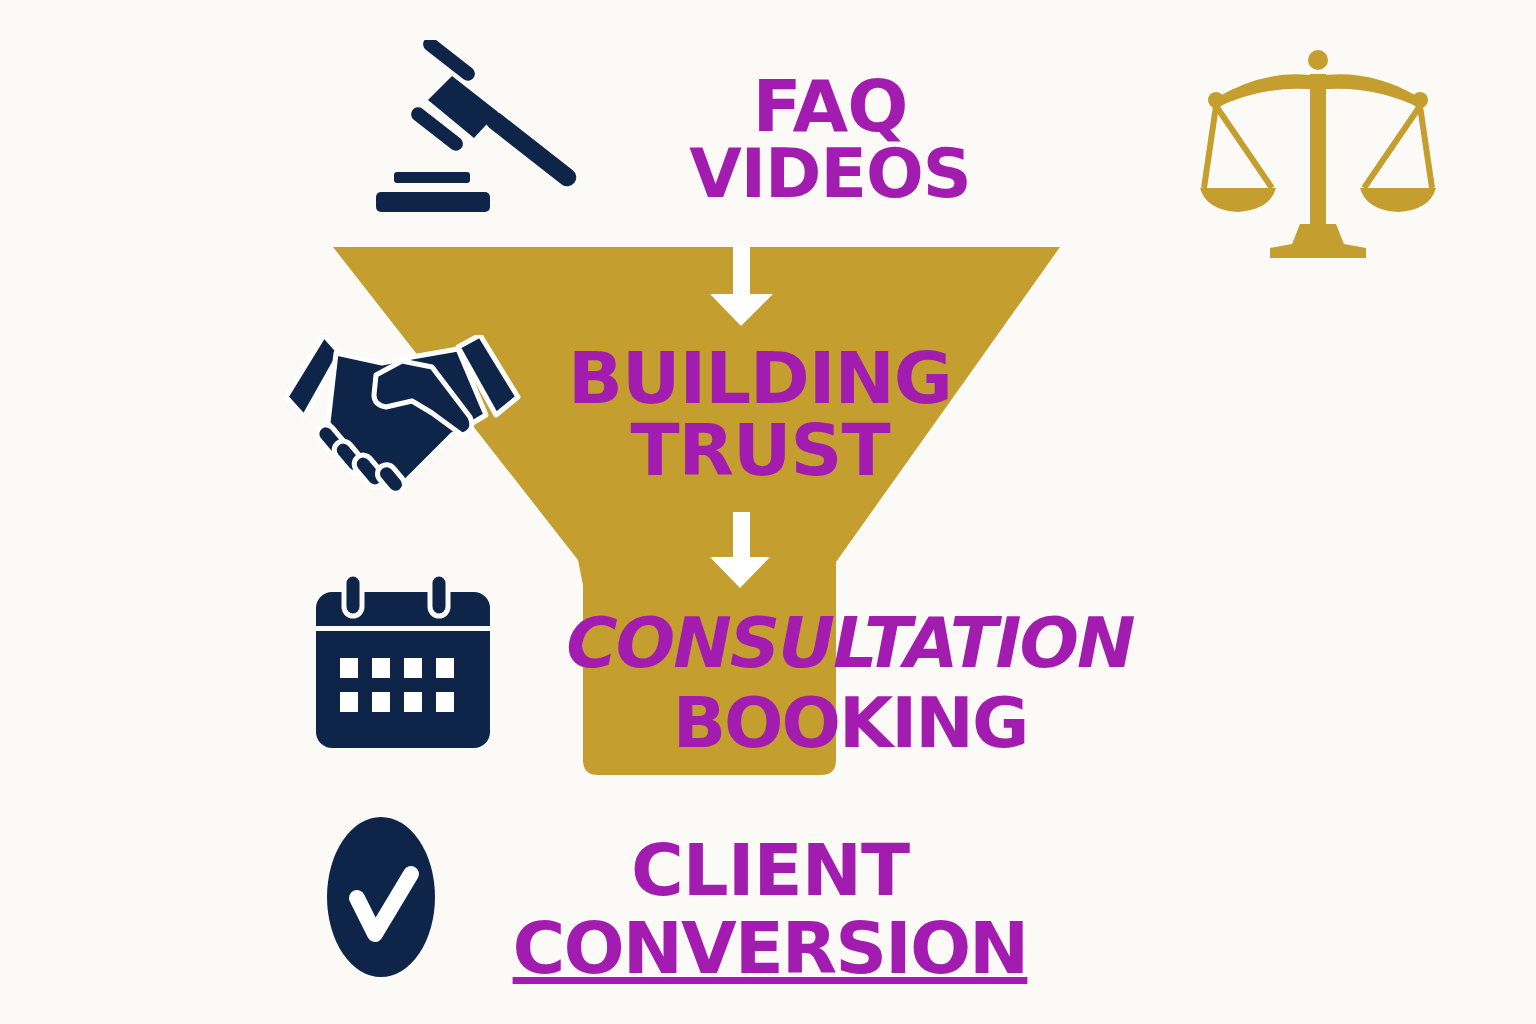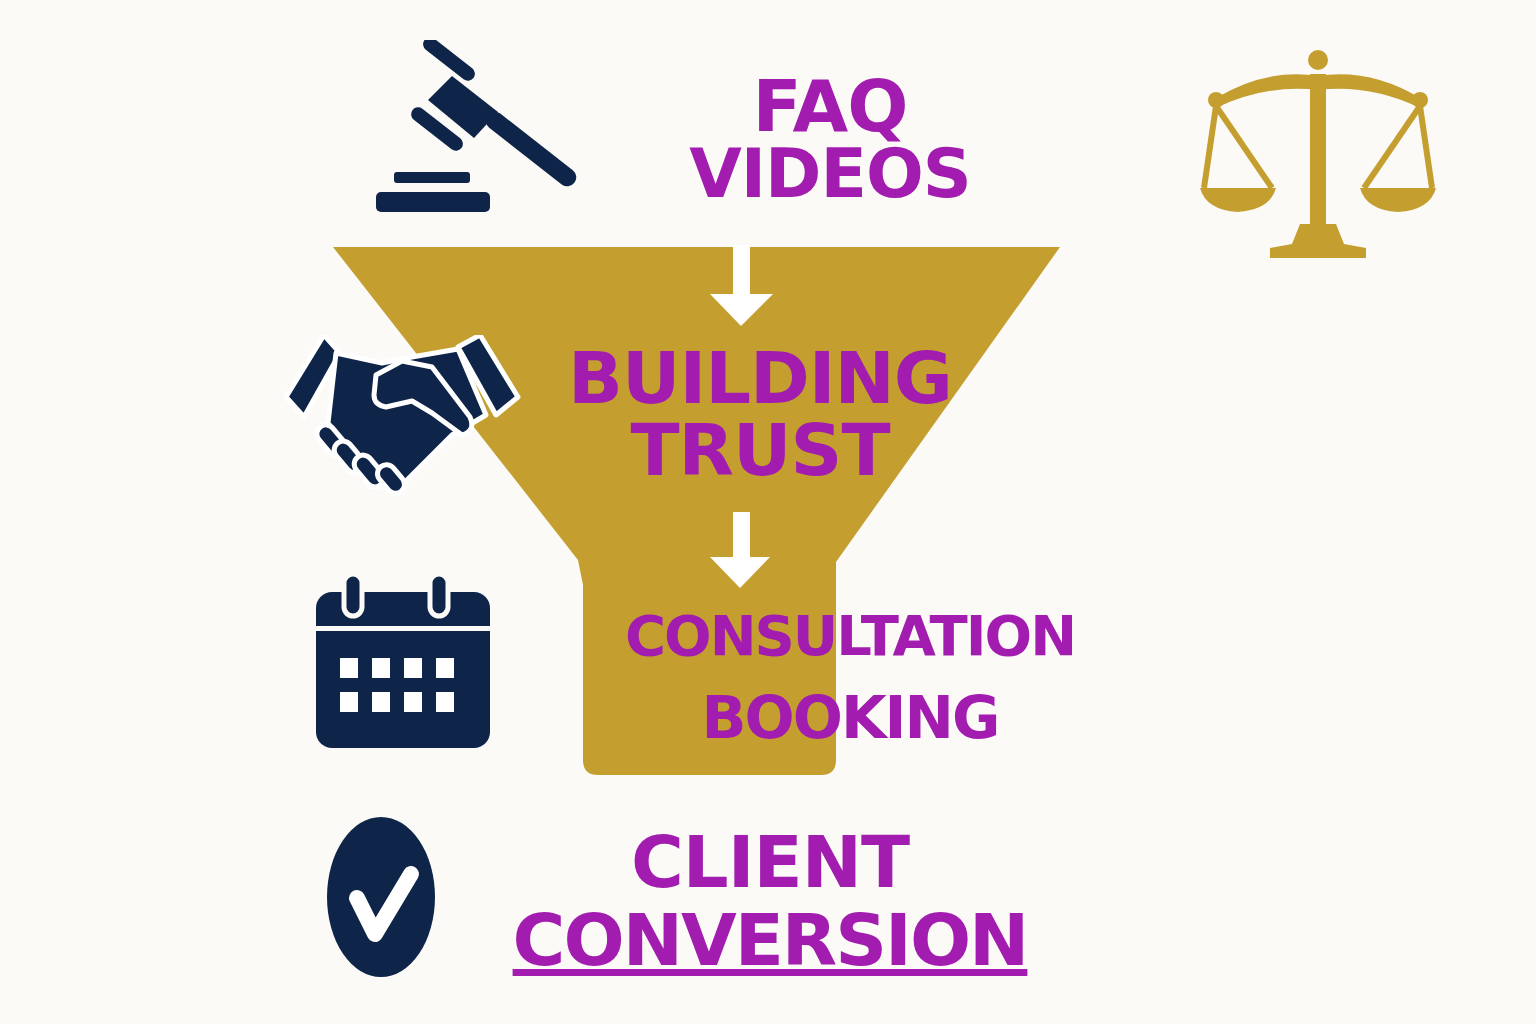--- a/index.html
+++ b/index.html
@@ -103,20 +103,20 @@
   <span style="font-size:72px;height:70px;">FAQ</span>
   <span style="font-size:68px;">VIDEOS</span>
 </div>
 
 <div class="label" style="left:540px;top:342px;width:440px;">
   <span style="font-size:72px;">BUILDING</span>
   <span style="font-size:72px;height:76px;">TRUST</span>
 </div>
 
 <div class="label" style="left:520px;top:608px;width:660px;">
-  <span style="font-size:56px;height:80px;letter-spacing:-2px;">CONSULTATION</span>
-  <span style="font-size:59px;letter-spacing:-2px;">BOOKING</span>
+  <span style="font-size:70px;height:80px;letter-spacing:-2px;font-style:italic;">CONSULTATION</span>
+  <span style="font-size:70px;letter-spacing:-2px;">BOOKING</span>
 </div>
 
 <div class="label" style="left:500px;top:826px;width:540px;">
-  <span style="font-size:72px;height:78px;">CLIENT</span>
+  <span style="font-size:72px;height:78px;margin-top:8px;">CLIENT</span>
   <span style="font-size:72px;letter-spacing:-2px;text-decoration:underline;">CONVERSION</span>
 </div>
 
 </body></html>

